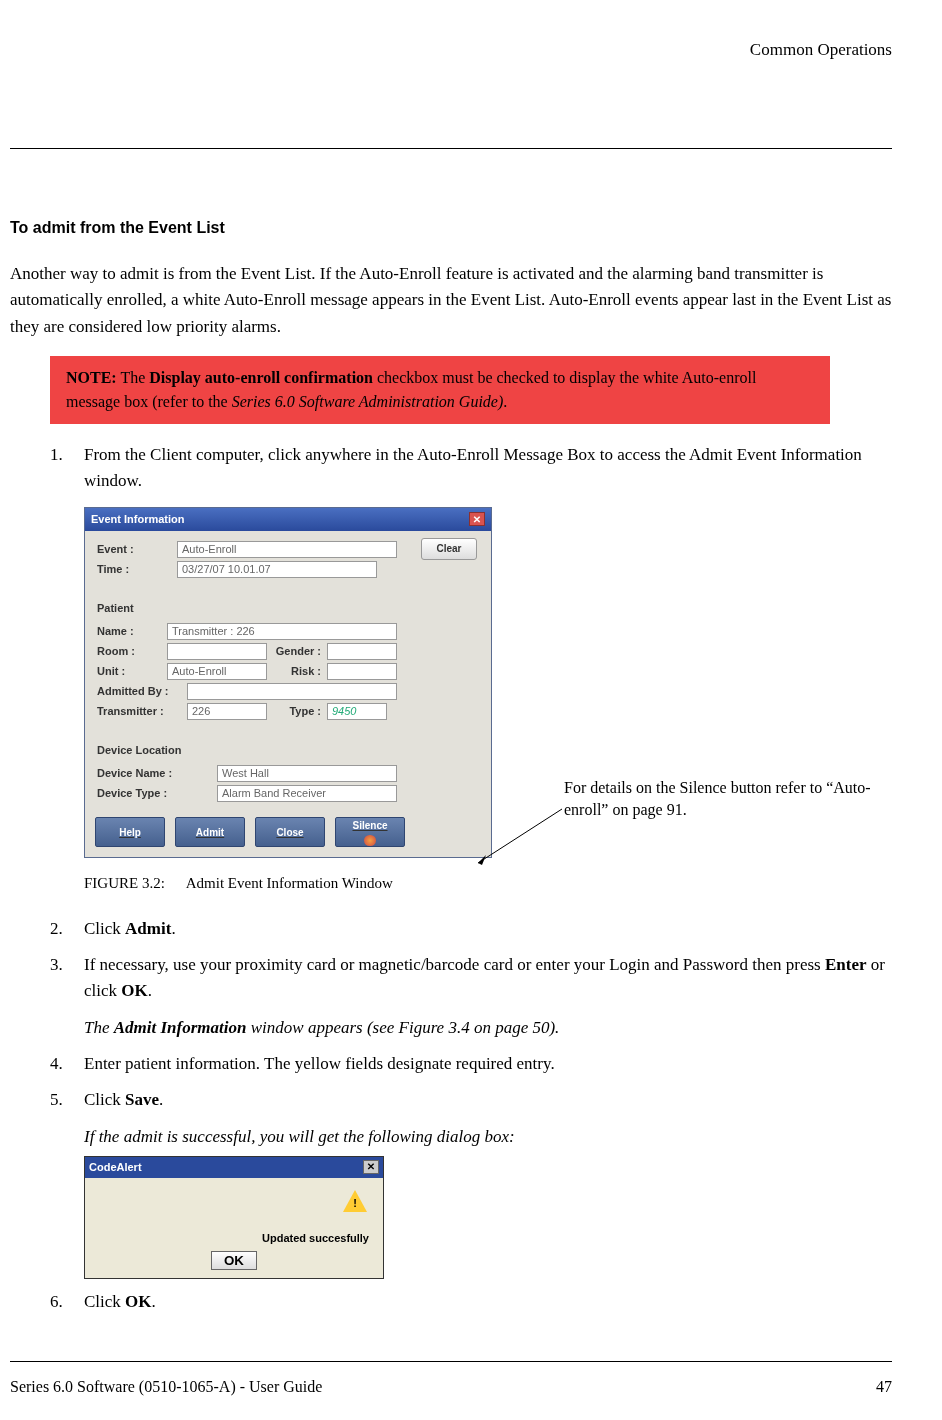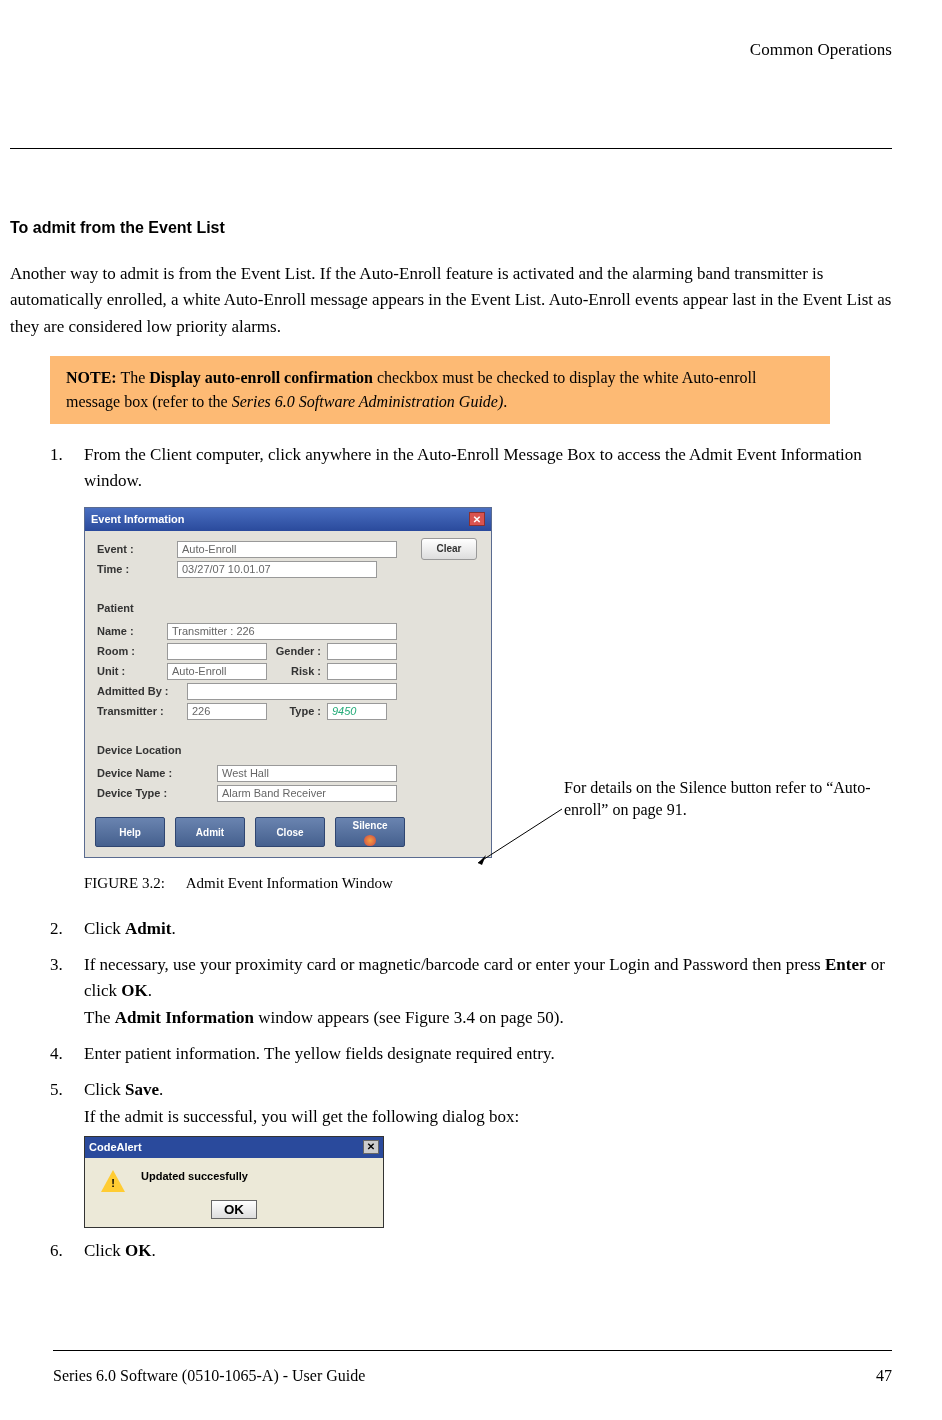--- a/index.html
+++ b/index.html
@@ -28,21 +28,21 @@
     font-weight: bold;
     font-size: 16px;
     margin-bottom: 24px;
   }
   .body-para {
     font-size: 17px;
     line-height: 1.55;
     margin-bottom: 16px;
   }
   .note-box {
-    background: #fdba74;
+    background: #ef4444;
     margin: 10px 0 18px 40px;
     padding: 10px 16px;
     font-size: 16px;
     line-height: 1.5;
     max-width: 780px;
   }
   .note-box .bold { font-weight: bold; }
   .note-box .ital { font-style: italic; }
   ol.steps {
     list-style: none;
@@ -57,20 +57,22 @@
     line-height: 1.55;
     margin-bottom: 10px;
   }
   ol.steps > li::before {
     content: counter(step) ".";
     position: absolute;
     left: 0;
     top: 0;
   }
   ol.steps > li .sub {
+    margin-top: 10px;
+    font-style: italic;
   }
   .bold { font-weight: bold; }
 
   
   .fig-wrap {
     position: relative;
     margin: 12px 0 10px 0;
   }
   .win {
     width: 408px;
@@ -124,20 +126,21 @@
     font-size: 10px;
     display: flex; align-items: center; justify-content: center;
   }
   .win-inner { position: relative; }
   .group-title { font-weight: bold; margin-top: 22px; margin-bottom: 6px; }
   .btnbar {
     display: flex;
     gap: 10px;
     padding: 6px 10px 10px 10px;
     justify-content: flex-start;
+    text-decoration: underline;
   }
   .bbtn {
     background: linear-gradient(#6a84b0,#45608e);
     color: #fff;
     font-weight: bold;
     font-size: 10px;
     width: 70px;
     height: 30px;
     border: 1px solid #2f4570;
     border-radius: 2px;
@@ -196,23 +199,24 @@
     background: #ccc;
     border: 1px solid #666;
     width: 16px; height: 14px;
     color: #000;
     font-size: 10px;
     line-height: 12px;
     text-align: center;
   }
   .ca-body {
     display: flex;
-    align-items: flex-start;
+    align-items: flex-end;
     padding: 10px 14px 4px 14px;
     gap: 14px;
+    flex-direction: column;
   }
   .ca-icon {
     width: 28px; height: 28px;
     position: relative;
   }
   .ca-icon::before {
     content: "";
     position: absolute;
     left: 2px; top: 2px;
     border-left: 12px solid transparent;
@@ -231,24 +235,23 @@
   .ca-btnrow { text-align: center; padding-bottom: 8px;}
   .ca-ok {
     background: linear-gradient(#fff,#ddd);
     border: 1px solid #666;
     padding: 1px 12px;
     font-weight: bold;
   }
 
   .footer {
     position: absolute;
-    bottom: 35px;
+    bottom: 24px;
     left: 10px;
     right: 50px;
-    margin-left: 43px;
   }
   .footer-rule {
     border: none;
     border-top: 1px solid #000;
     margin-bottom: 16px;
   }
   .footer-row {
     display: flex;
     justify-content: space-between;
     font-size: 16px;

